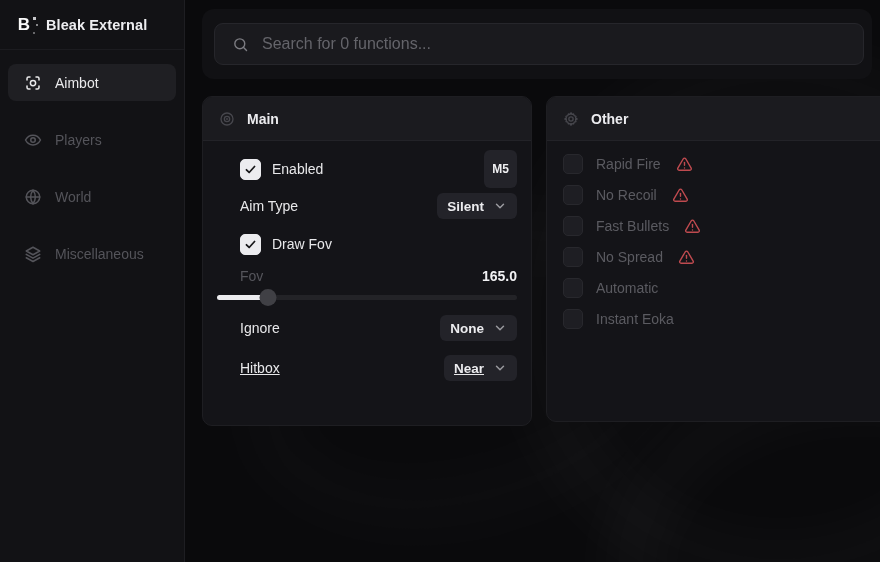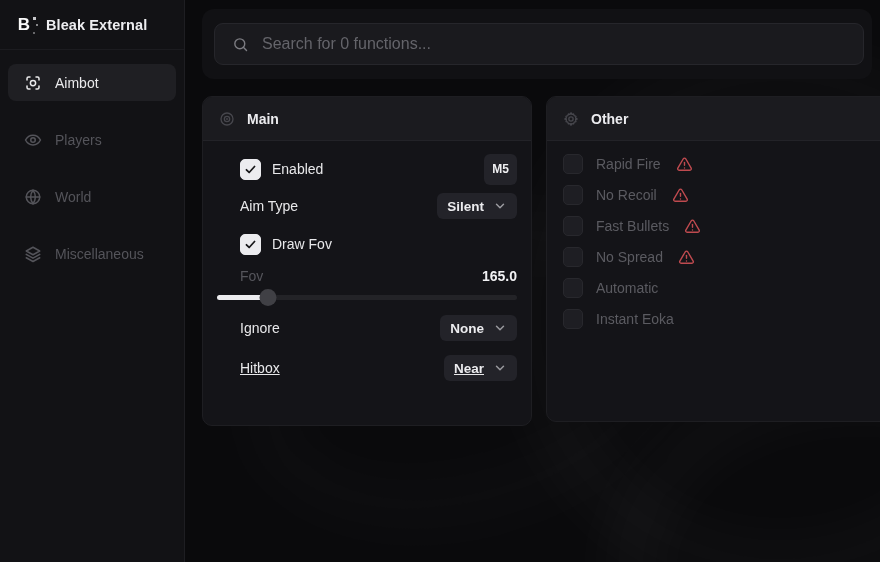--- a/index.html
+++ b/index.html
@@ -55,21 +55,21 @@
   .r4 { margin-top:10px; height:18px; }
   .r5 { margin-top:4px;  height:17px; }
   .r6 { margin-top:9px;  height:26px; }
   .r7 { margin-top:14px; height:26px;text-decoration:underline; }
   .ctl-label { font-size:14px; font-weight:500; color:#e8e8ea; }
 
   .checkbox { width:21px; height:21px; border-radius:5px; background:#1f1f24; border:1px solid #2b2b30; display:flex; align-items:center; justify-content:center; cursor:pointer; }
   .checkbox.checked { background:#ececef; border-color:#ececef; color:#18181a; }
   .checkbox .icon { width:13px; height:13px; }
 
-  .keybind { min-width:32px; height:31px; padding:0 8px; border-radius:6px; background:#232329; color:#f0f0f2; font-size:12px; font-weight:700; display:flex; align-items:center; justify-content:center; cursor:pointer; }
+  .keybind { min-width:32px; height:38px; padding:0 8px; border-radius:6px; background:#232329; color:#f0f0f2; font-size:12px; font-weight:700; display:flex; align-items:center; justify-content:center; cursor:pointer; }
   .select { height:26px; padding:0 10px; border-radius:6px; background:#232329; display:flex; align-items:center; gap:9px; cursor:pointer; }
   .select-value { font-size:13.5px; font-weight:600; color:#ececef; }
   .select .icon { width:14px; height:14px; color:#9a9a9f; }
 
   .fov-label { font-size:14px; color:#56565c; font-weight:500; }
   .fov-value { font-size:14px; color:#f2f2f4; font-weight:700; }
   .slider { position:relative; height:17px; cursor:pointer; }
   .slider-track { position:absolute; left:0; right:0; top:6px; height:5px; border-radius:3px; background:#232327; }
   .slider-fill { height:100%; background:#ececef; border-radius:3px; }
   .slider-thumb { position:absolute; top:0; width:17px; height:17px; border-radius:50%; background:#404045; transform:translateX(-50%); }

